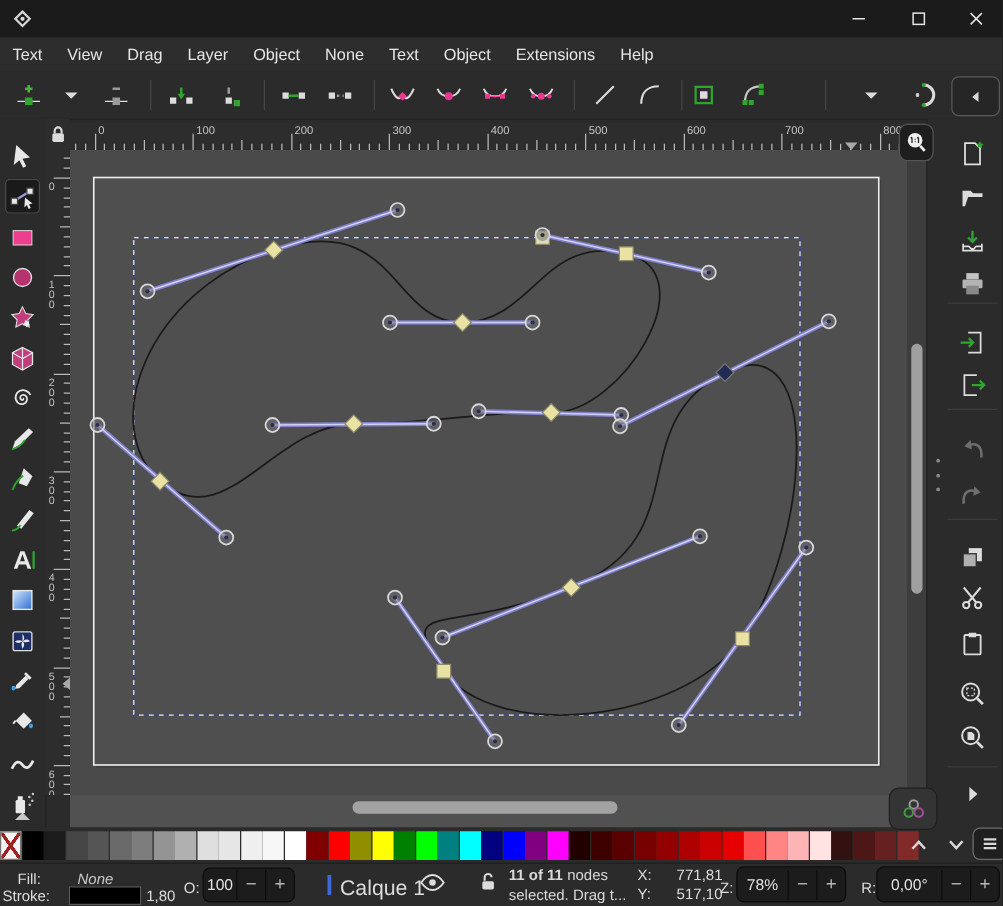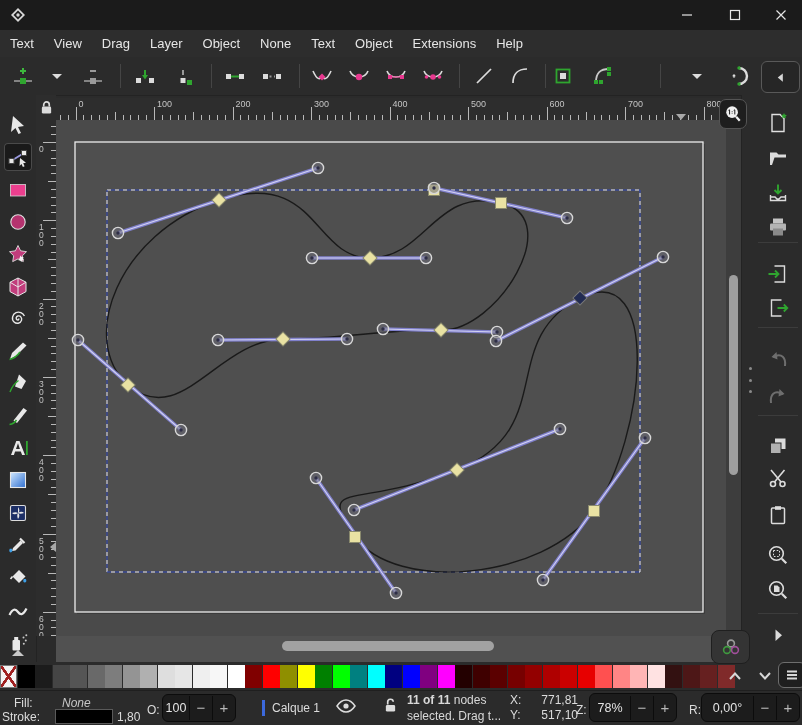--- a/index.html
+++ b/index.html
@@ -810,21 +810,21 @@
     <span class="sb-label" style="left:117px;top:19px">1,80</span>
 
     <span class="sb-label" style="left:147px;top:12px">O:</span>
     <div class="sb-box" style="left:162px;top:3px;width:72px;height:26px">
       <span class="val">100</span>
       <span class="step">−</span>
       <span class="step">+</span>
     </div>
 
     <span class="layerbar"></span>
-    <span class="sb-label" style="left:272px;top:10px;font-size:12px">Calque 1</span>
+    <span class="sb-label" style="left:272px;top:10px;font-size:17px">Calque 1</span>
     <span class="sb-label" style="left:336px;top:8px">
       <svg viewBox="0 0 20 14" width="20" height="14">
           <path d="M1 7c3-4.5 6-6 9-6s6 1.5 9 6c-3 4.5-6 6-9 6s-6-1.5-9-6z" fill="none" stroke="#dcdcdc" stroke-width="1.5"></path>
           <circle cx="10" cy="7" r="2.6" fill="#dcdcdc"></circle>
         </svg>
     </span>
     <span class="sb-label" style="left:384px;top:7px">
       <svg viewBox="0 0 14 16" width="13" height="15">
           <rect x="2" y="7.5" width="10" height="7" rx="1.5" fill="#dcdcdc"></rect>
           <path d="M4 7V4.5a3 3 0 0 1 6-.5" fill="none" stroke="#dcdcdc" stroke-width="1.8"></path>

